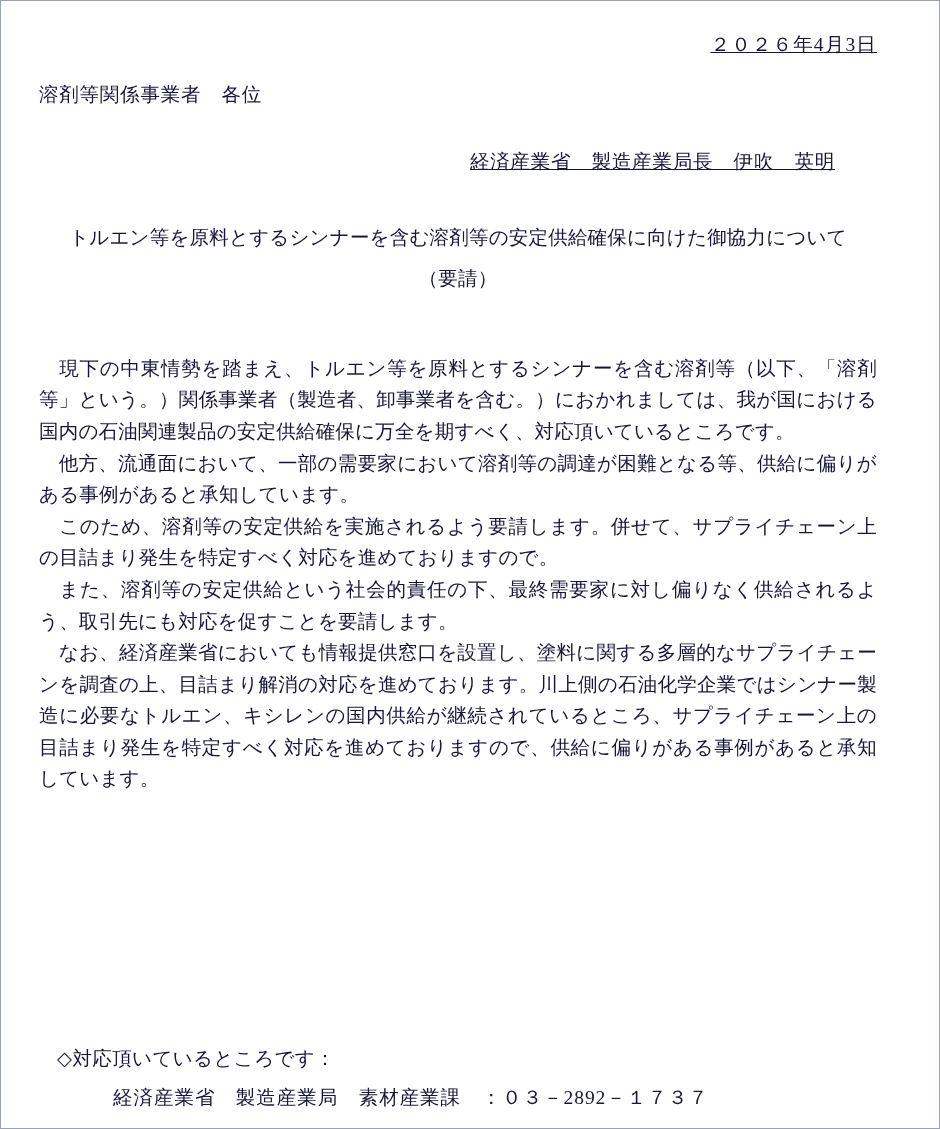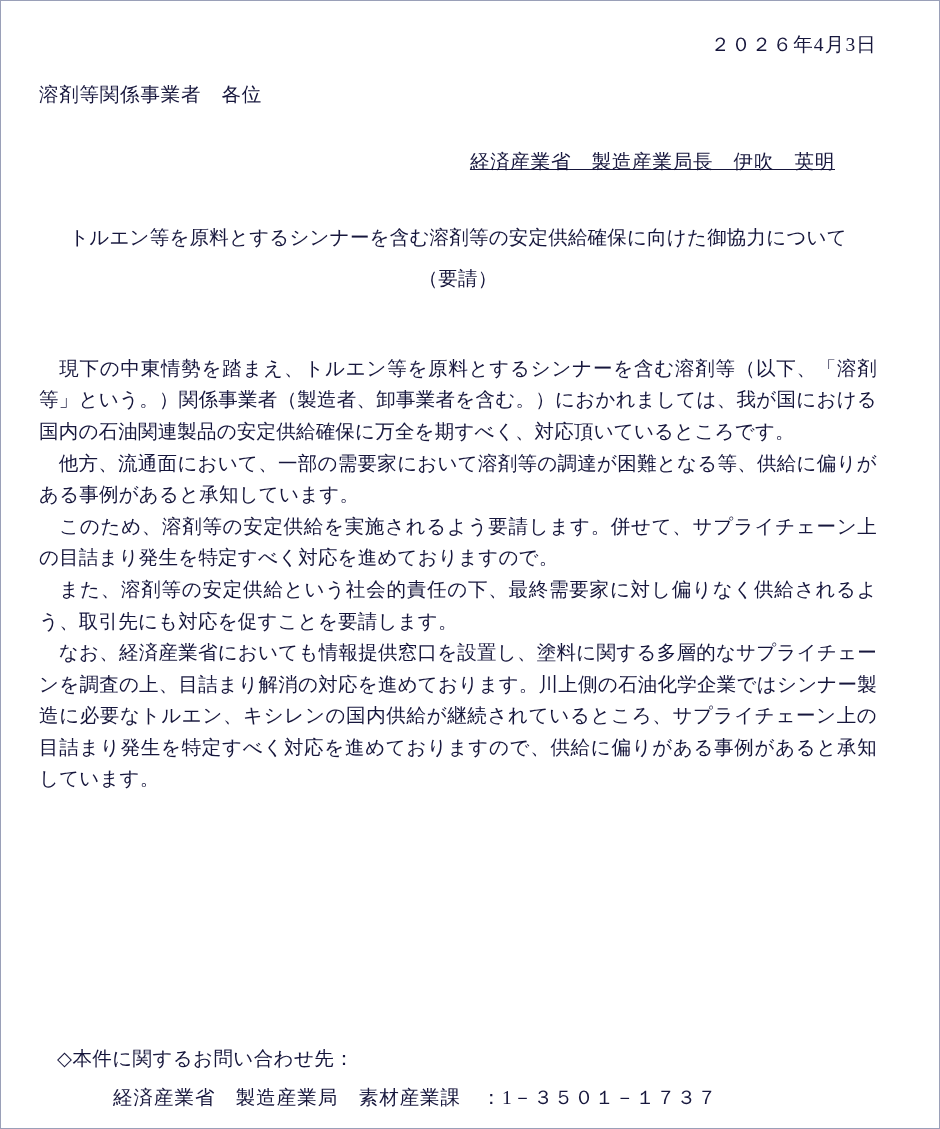--- a/index.html
+++ b/index.html
@@ -25,20 +25,21 @@
   .doc {
     font-size: 19.5px;
     line-height: 1.62;
     color: #16163c;
     letter-spacing: 0.02em;
   }
   .date-line {
     text-align: right;
     letter-spacing: 0.06em;
     margin: 6px 0 0 0;
+    text-decoration: underline;
   }
   .addressee {
     margin: 18px 0 0 0;
     letter-spacing: 0.04em;
   }
   .issuer {
     text-align: right;
     margin: 36px 42px 0 0;
     letter-spacing: 0.04em;
     text-decoration: underline;
@@ -102,16 +103,16 @@
       <p class="para">　現下の中東情勢を踏まえ、トルエン等を原料とするシンナーを含む溶剤等（以下、「溶剤等」という。）関係事業者（製造者、卸事業者を含む。）におかれましては、我が国における国内の石油関連製品の安定供給確保に万全を期すべく、対応頂いているところです。</p>
       <p class="para gap-para">　他方、流通面において、一部の需要家において溶剤等の調達が困難となる等、供給に偏りがある事例があると承知しています。</p>
       <p class="para">　このため、溶剤等の安定供給を実施されるよう要請します。併せて、サプライチェーン上の目詰まり発生を特定すべく対応を進めておりますので。</p>
       <p class="para">　また、溶剤等の安定供給という社会的責任の下、最終需要家に対し偏りなく供給されるよう、取引先にも対応を促すことを要請します。</p>
       <p class="para gap-para">　なお、経済産業省においても情報提供窓口を設置し、塗料に関する多層的なサプライチェーンを調査の上、目詰まり解消の対応を進めております。川上側の石油化学企業ではシンナー製造に必要なトルエン、キシレンの国内供給が継続されているところ、サプライチェーン上の目詰まり発生を特定すべく対応を進めておりますので、供給に偏りがある事例があると承知しています。</p>
     </div>
 
   </div>
 
   <div class="contact-block doc">
-    <p class="contact-head">◇本件に関するお問い合わせ先：</p>
-    <p class="contact-line">経済産業省　製造産業局　素材産業課　：1－３５０１－１７３７</p>
+    <p class="contact-head">◇対応頂いているところです：</p>
+    <p class="contact-line">経済産業省　製造産業局　素材産業課　：０３－2892－１７３７</p>
   </div>
 </div>
 
 </body></html>

